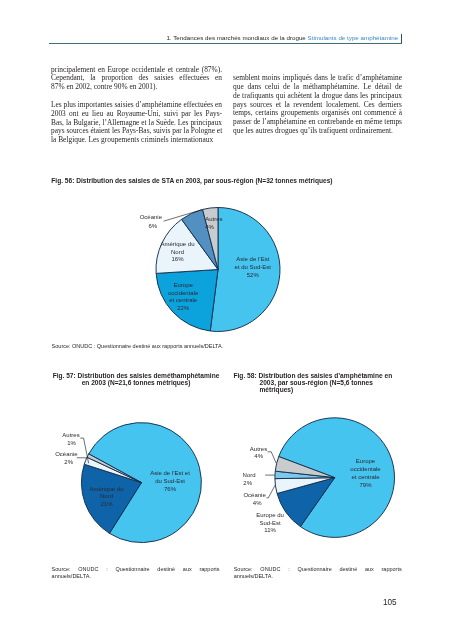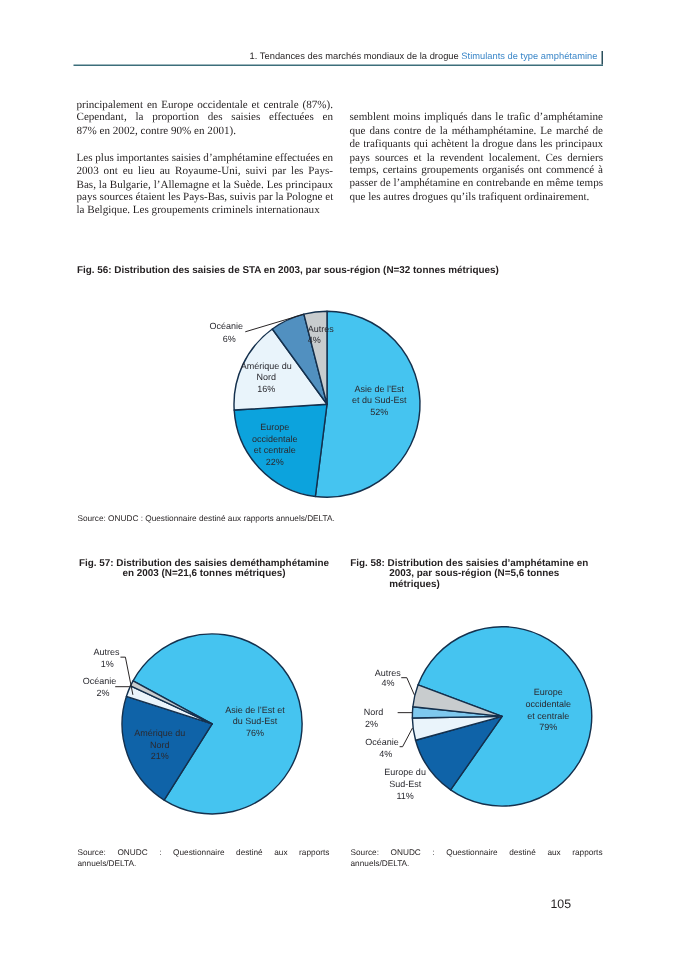--- a/index.html
+++ b/index.html
@@ -29,21 +29,21 @@
   
   .src{position:absolute;font-size:5.5px;color:#231f20;line-height:6.6px;}
   .src.just{text-align:justify;}
 
   
   svg{position:absolute;left:0;top:0;overflow:visible;}
   .pie path{stroke:#14304d;stroke-width:.95;stroke-linejoin:round;}
   .lead{stroke:#231f20;stroke-width:.65;fill:none;}
   text.pl{font-family:"Liberation Sans",sans-serif;font-size:6.0px;fill:#2a2a30;}
 
-  .pageno{position:absolute;left:367px;top:597.5px;font-size:8.2px;color:#231f20;}
+  .pageno{position:absolute;left:383px;top:597.5px;font-size:8.2px;color:#231f20;}
 </style>
 </head>
 <body>
 
 <div class="page">
 
   <div class="runhead">
     <div class="txt"><span>1. Tendances des marchés mondiaux de la drogue </span><span class="blue">Stimulants de type amphétamine</span></div>
     <div class="rule"></div>
     <div class="tick"></div>
@@ -59,21 +59,21 @@
       <span class="ln">Les plus importantes saisies d’amphétamine effectuées en</span>
       <span class="ln">2003 ont eu lieu au Royaume-Uni, suivi par les Pays-</span>
       <span class="ln">Bas, la Bulgarie, l’Allemagne et la Suède. Les principaux</span>
       <span class="ln">pays sources étaient les Pays-Bas, suivis par la Pologne et</span>
       <span class="ln last">la Belgique. Les groupements criminels internationaux</span>
     </p>
   </div>
   <div class="col right">
     <p>
       <span class="ln">semblent moins impliqués dans le trafic d’amphétamine</span>
-      <span class="ln">que dans contre de la méthamphétamine. Le marché de</span>
+      <span class="ln">que dans celui de la méthamphétamine. Le détail de</span>
       <span class="ln">de trafiquants qui achètent la drogue dans les principaux</span>
       <span class="ln">pays sources et la revendent localement. Ces derniers</span>
       <span class="ln">temps, certains groupements organisés ont commencé à</span>
       <span class="ln">passer de l’amphétamine en contrebande en même temps</span>
       <span class="ln last">que les autres drogues qu’ils trafiquent ordinairement.</span>
     </p>
   </div>
 
   <div class="figcap" id="cap56" style="left:51.3px;top:177px;width:351px;line-height:7.4px;">Fig. 56: Distribution des saisies de STA en 2003, par sous-région (N=32 tonnes métriques)</div>
 

